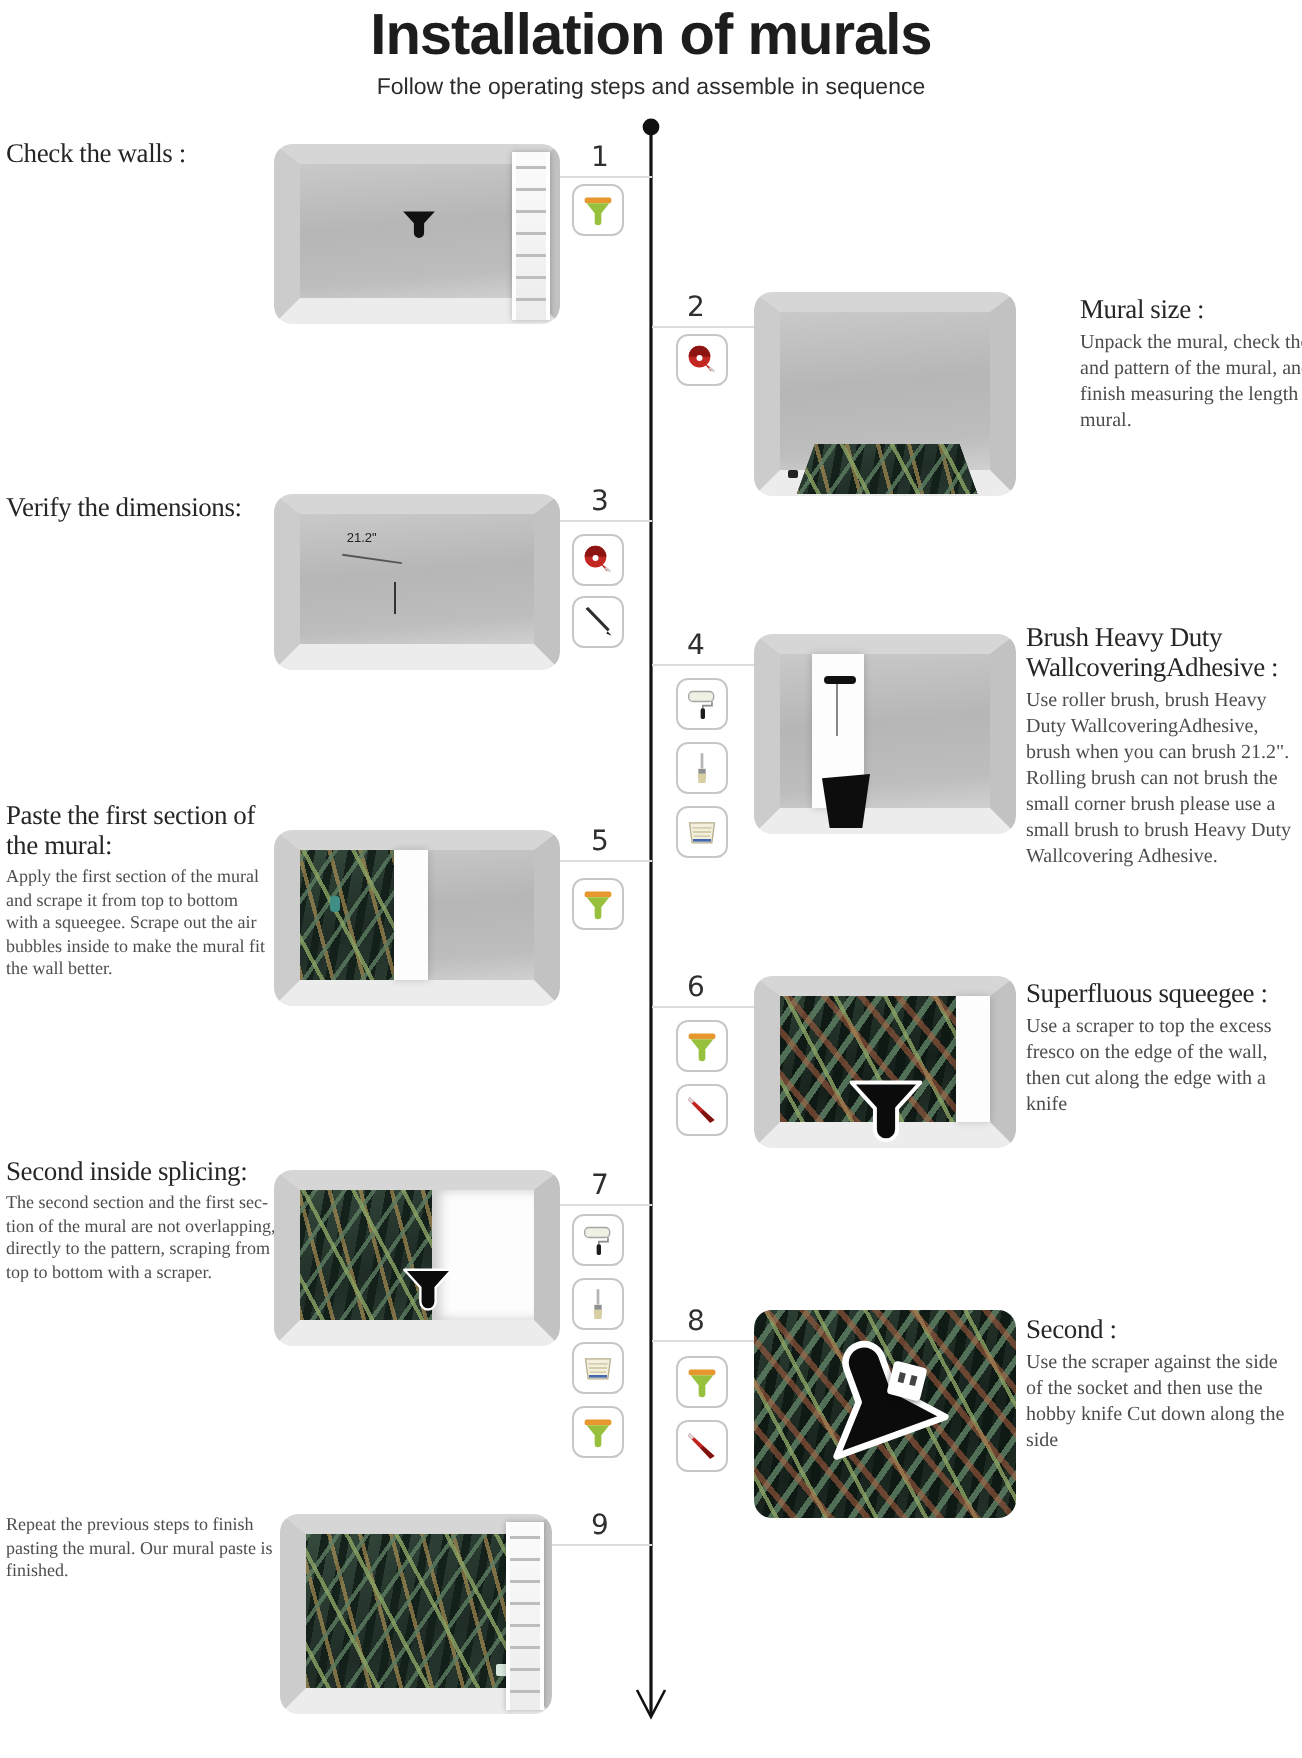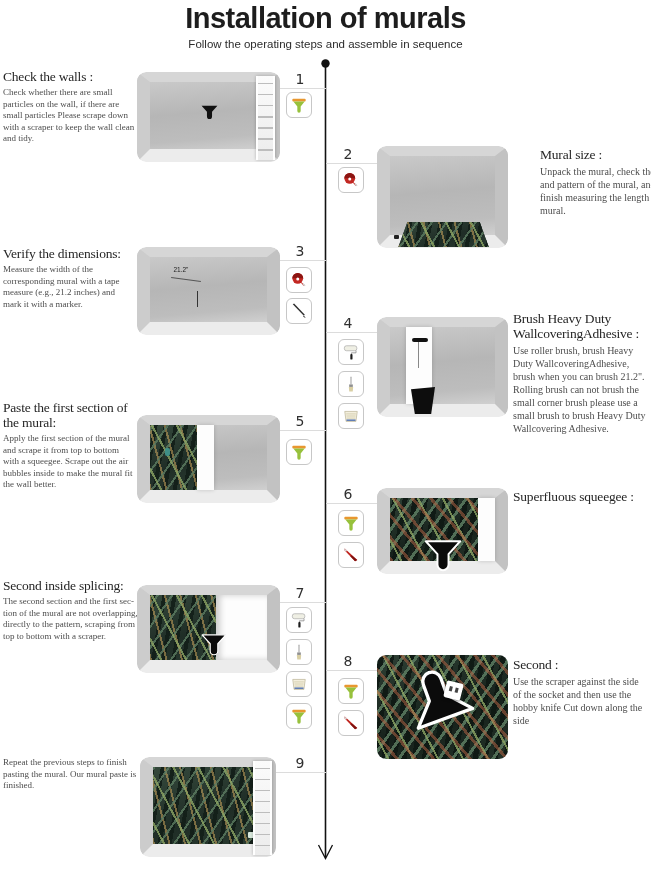--- a/index.html
+++ b/index.html
@@ -62,21 +62,20 @@
   <svg class="tl" width="651" height="879">
     <circle cx="325.5" cy="63.5" r="4.2" fill="#111"></circle>
     <line x1="325.5" y1="63.5" x2="325.5" y2="857" stroke="#111" stroke-width="1.6"></line>
     <polyline points="318.5,845 325.5,858.5 332.5,845" fill="none" stroke="#111" stroke-width="1.3"></polyline>
   </svg>
 
   <div class="hline" style="left:272px;top:88px;width:54px"></div>
   <div class="stepnum" style="left:290px;top:71px">1</div>
   <div class="tb" style="left:3px;top:69px;width:132px">
     <h3>Check the walls :</h3>
-    <p>Check whether there are small particles on the wall, if there are small particles Please scrape down with a scraper to keep the wall clean and tidy.</p>
   </div>
   <div class="tool" style="left:286px;top:92px">
     <svg viewBox="0 0 24 24">
         <rect x="4" y="4.5" width="16" height="3.4" rx="1.2" fill="#e8972f"></rect>
         <path d="M5.2 7.9h13.6l-4.8 6v5.3a2 2 0 0 1-4 0v-5.3z" fill="#97c13c"></path>
       </svg>
   </div>
   <div class="scene" style="left:137px;top:72px;width:143px;height:90px">
     <div class="roombox">
       <svg class="squeegee-sil" style="left:44%;top:34%;width:17px;height:15px" viewBox="0 0 30 26">
@@ -105,21 +104,20 @@
     <div class="roombox">
       <div class="mural" style="position:absolute;left:8%;right:6%;bottom:-12px;height:25px;clip-path:polygon(10% 0,90% 0,100% 100%,0 100%)"></div>
       <div style="position:absolute;left:4%;bottom:-4px;width:5px;height:4px;background:#222;border-radius:1px"></div>
     </div>
   </div>
 
   <div class="hline" style="left:272px;top:260px;width:54px"></div>
   <div class="stepnum" style="left:290px;top:243px">3</div>
   <div class="tb" style="left:3px;top:246px;width:132px">
     <h3>Verify the dimensions:</h3>
-    <p>Measure the width of the corresponding mural with a tape measure (e.g., 21.2 inches) and mark it with a marker.</p>
   </div>
   <div class="tool" style="left:286px;top:267px">
     <svg viewBox="0 0 24 24">
         <circle cx="10.5" cy="10" r="6.5" fill="#c22722"></circle>
         <path d="M4 10a6.5 6.5 0 0 1 13 0z" fill="#8c1512"></path>
         <circle cx="10.5" cy="10.8" r="1.8" fill="#fff"></circle>
         <path d="M12.5 13l6 4.6-1.2 1.2z" fill="#c22722"></path>
         <path d="M16.8 16l3 2.3-.9 1.2-2.8-2.4z" fill="#cfcfcf"></path>
       </svg>
   </div>
@@ -190,20 +188,21 @@
       <div class="mural" style="position:absolute;left:0;top:0;bottom:0;width:40%"></div>
       <div class="whitestrip" style="left:40%;width:15%"></div>
       <div style="position:absolute;left:13%;top:36%;width:5px;height:8px;background:#3f8f86;border-radius:2px"></div>
     </div>
   </div>
 
   <div class="hline" style="left:326px;top:503px;width:54px"></div>
   <div class="stepnum" style="left:338px;top:486px">6</div>
   <div class="tb right" style="left:513px;top:489px;width:136px">
     <h3>Superfluous squeegee :</h3>
+    <p>Use a scraper to top the excess fresco on the edge of the wall, then cut along the edge with a knife</p>
   </div>
   <div class="tool" style="left:338px;top:510px">
     <svg viewBox="0 0 24 24">
         <rect x="4" y="4.5" width="16" height="3.4" rx="1.2" fill="#e8972f"></rect>
         <path d="M5.2 7.9h13.6l-4.8 6v5.3a2 2 0 0 1-4 0v-5.3z" fill="#97c13c"></path>
       </svg>
   </div>
   <div class="tool" style="left:338px;top:542px">
     <svg viewBox="0 0 24 24">
         <path d="M4.5 4.2L19.5 18l-2.6 1.6L3.6 5.8z" fill="#c0231d"></path>

